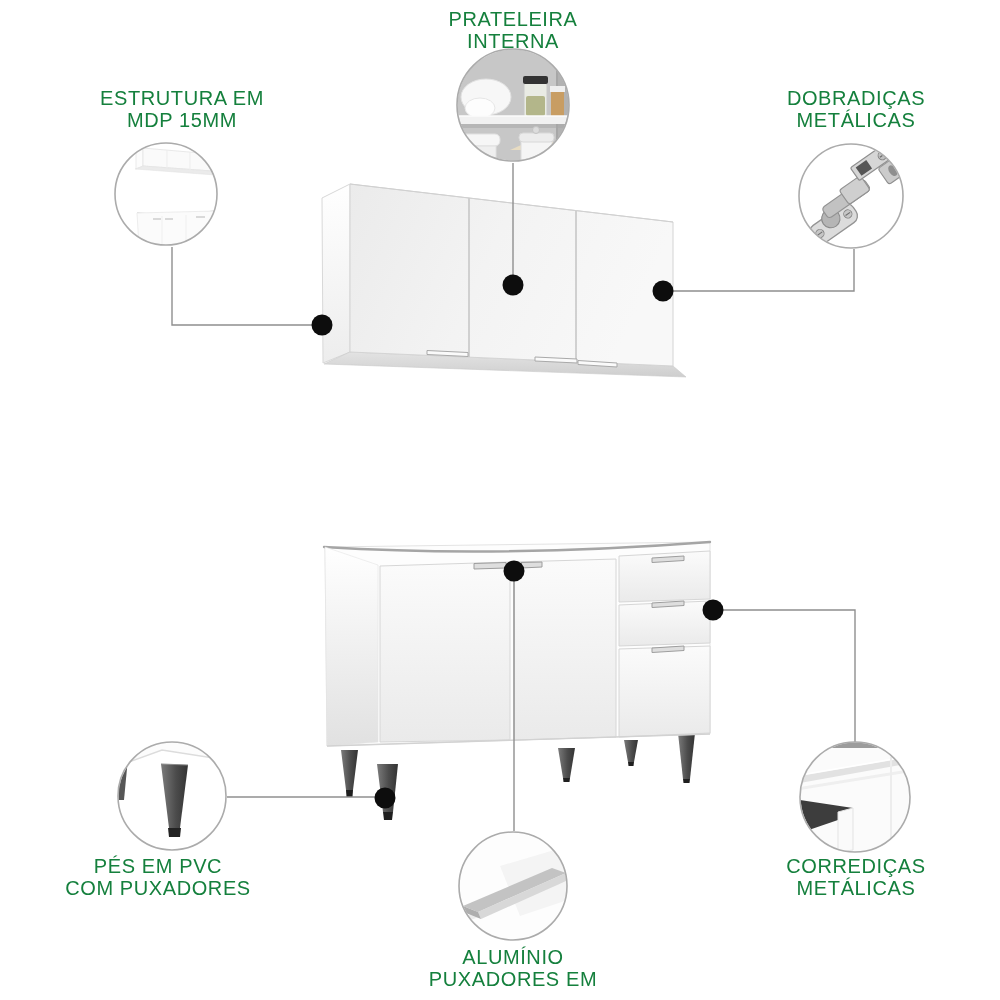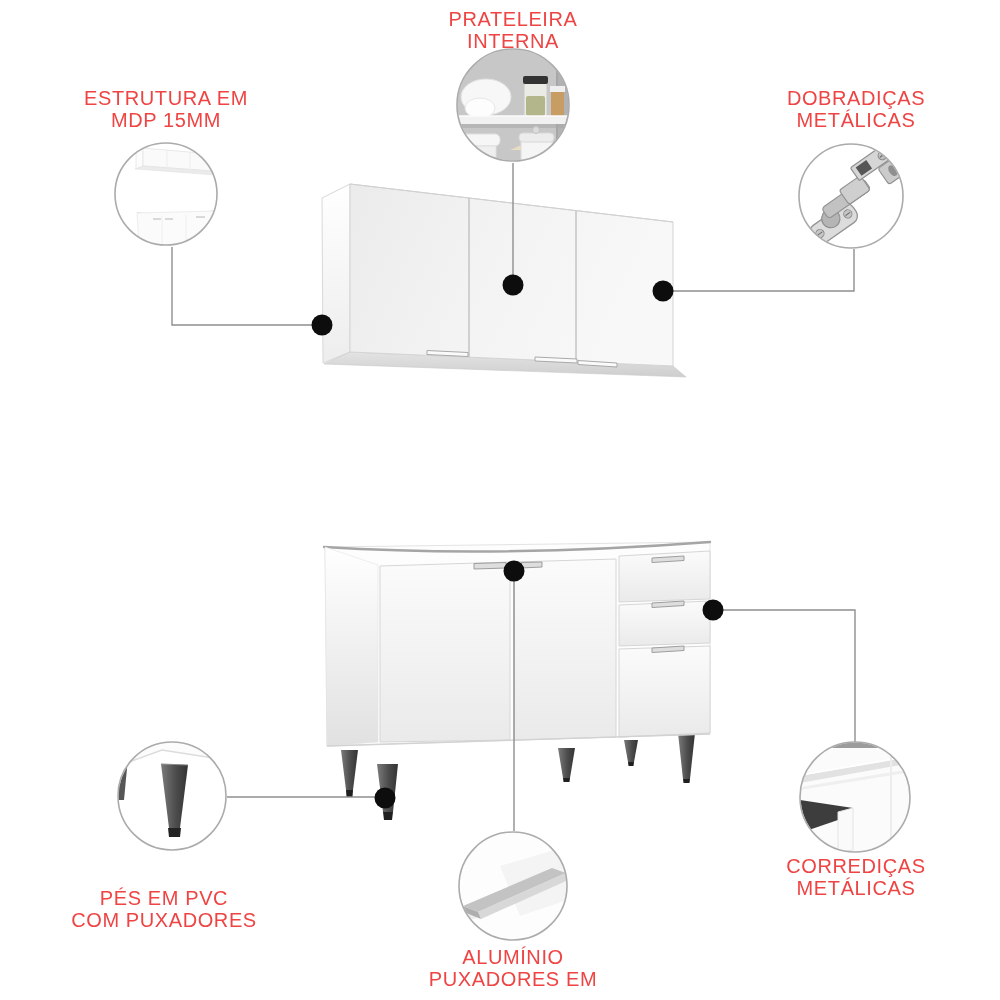--- a/index.html
+++ b/index.html
@@ -4,21 +4,21 @@
 <style>
   html,body{margin:0;padding:0;background:#ffffff;}
   .stage{
     position:relative;width:1000px;height:1000px;background:#ffffff;overflow:hidden;
     font-family:"Liberation Sans",sans-serif;
   }
   .stage svg{position:absolute;left:0;top:0;}
   .callout-label{
     position:absolute;width:300px;text-align:center;
     font-size:20px;line-height:22px;letter-spacing:0.6px;
-    color:#ef4444;font-weight:400;white-space:nowrap;
+    color:#15803d;font-weight:400;white-space:nowrap;
   }
 </style>
 </head>
 <body>
 
 <div class="stage">
 
 <svg width="1000" height="1000" viewBox="0 0 1000 1000">
   <defs>
     <linearGradient id="gFrontUp" x1="0" y1="0" x2="1" y2="0.25">
@@ -256,31 +256,31 @@
     </g>
     <circle cx="855" cy="797" r="55" fill="none" stroke="#ababab" stroke-width="1.6"></circle>
   </g>
 </svg>
 
   <div class="callout-label" style="left:363px;top:8px;">
     <div>PRATELEIRA</div>
     <div>INTERNA</div>
   </div>
 
-  <div class="callout-label" style="left:16px;top:87px;">
+  <div class="callout-label" style="left:32px;top:87px;">
     <div>ESTRUTURA EM</div>
     <div>MDP 15MM</div>
   </div>
 
   <div class="callout-label" style="left:706px;top:87px;">
     <div>DOBRADIÇAS</div>
     <div>METÁLICAS</div>
   </div>
 
-  <div class="callout-label" style="left:14px;top:855px;margin-top:32px;">
+  <div class="callout-label" style="left:8px;top:855px;">
     <div>PÉS EM PVC</div>
     <div>COM PUXADORES</div>
   </div>
 
   <div class="callout-label" style="left:363px;top:946px;">
     <div>ALUMÍNIO</div>
     <div>PUXADORES EM</div>
   </div>
 
   <div class="callout-label" style="left:706px;top:855px;">

